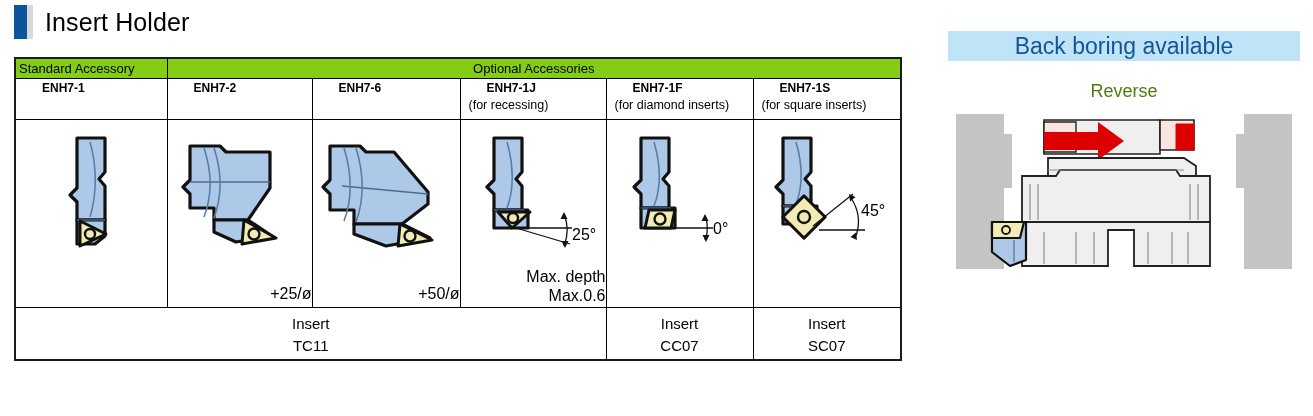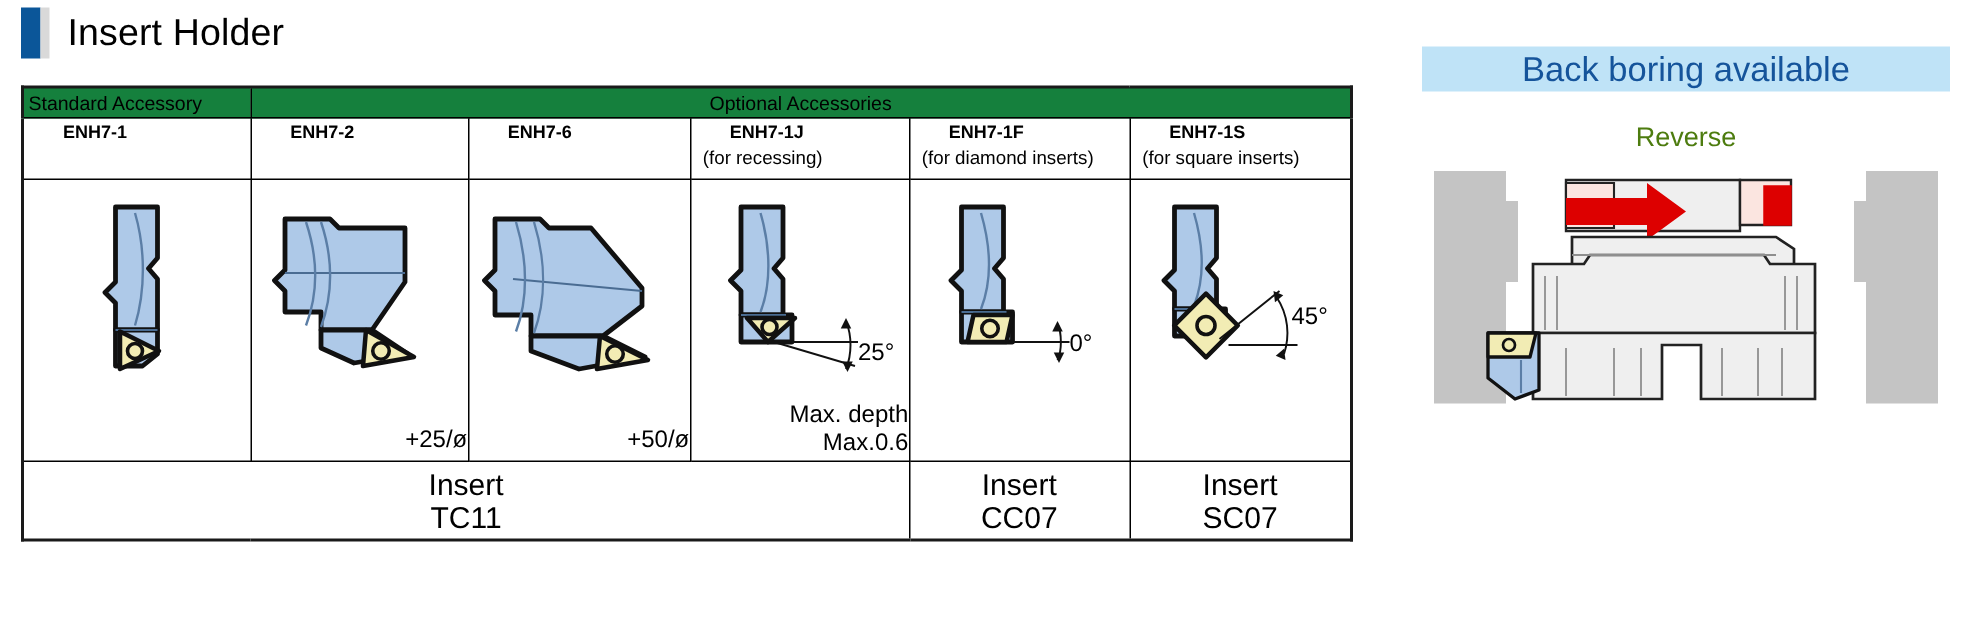--- a/index.html
+++ b/index.html
@@ -20,35 +20,35 @@
   .title-text{font-size:25px;margin-left:18px;letter-spacing:.1px;color:#000;line-height:34px;}
 
   
   .tbl{position:absolute;left:14px;top:57px;width:886px;border-collapse:collapse;table-layout:fixed;}
   .tbl td{border:1px solid #000;padding:0;vertical-align:top;}
   .tbl .outer-l{border-left:2px solid #1a1a1a;}
   .tbl .outer-r{border-right:2px solid #1a1a1a;}
   .tbl .outer-t{border-top:2px solid #1a1a1a;}
   .tbl .outer-b{border-bottom:2px solid #1a1a1a;}
 
-  .hdr{background:#15803d;height:19px;font-size:13px;text-align:center;line-height:19px;white-space:nowrap;}
+  .hdr{background:#84cc16;height:19px;font-size:13px;text-align:center;line-height:19px;white-space:nowrap;}
   .hdr.left{padding-left:3px;text-align:left;}
 
   .name-cell{height:40px;padding:3px 0 0 0;}
   .name{font-size:12px;font-weight:bold;padding-left:8px;line-height:19px;white-space:nowrap;margin-left:18px;}
   .sub{font-size:12.5px;padding-left:8px;line-height:15px;white-space:nowrap;}
 
   .fig-cell{height:187px;position:relative;}
   .fig-holder{position:relative;width:100%;height:148px;}
   .fig-holder svg{position:absolute;left:50%;transform:translateX(-50%);top:4px;}
   .fig-caption{position:absolute;left:0;right:0;bottom:4px;text-align:right;font-size:16px;line-height:19px;}
   .fig-caption.two{bottom:2px;}
 
   .ins-cell{height:51px;text-align:center;}
-  .ins-line{font-size:20px;line-height:22px;}
+  .ins-line{font-size:15px;line-height:22px;}
   .ins-line.top{padding-top:5px;}
 
   
   .rpanel{position:absolute;left:948px;top:31px;width:352px;}
   .badge{background:#bfe3f7;color:#15549b;font-size:23px;text-align:center;height:30px;line-height:30px;}
   .reverse{text-align:center;font-size:18px;margin-top:20px;color:#4d7c0f;}
   .diagram{margin-top:8px;position:relative;height:163px;}
   .diagram svg{display:block;margin:0 auto;}
   .note{margin-top:12px;font-size:14.5px;white-space:nowrap;}
   .note b{font-weight:bold;}

